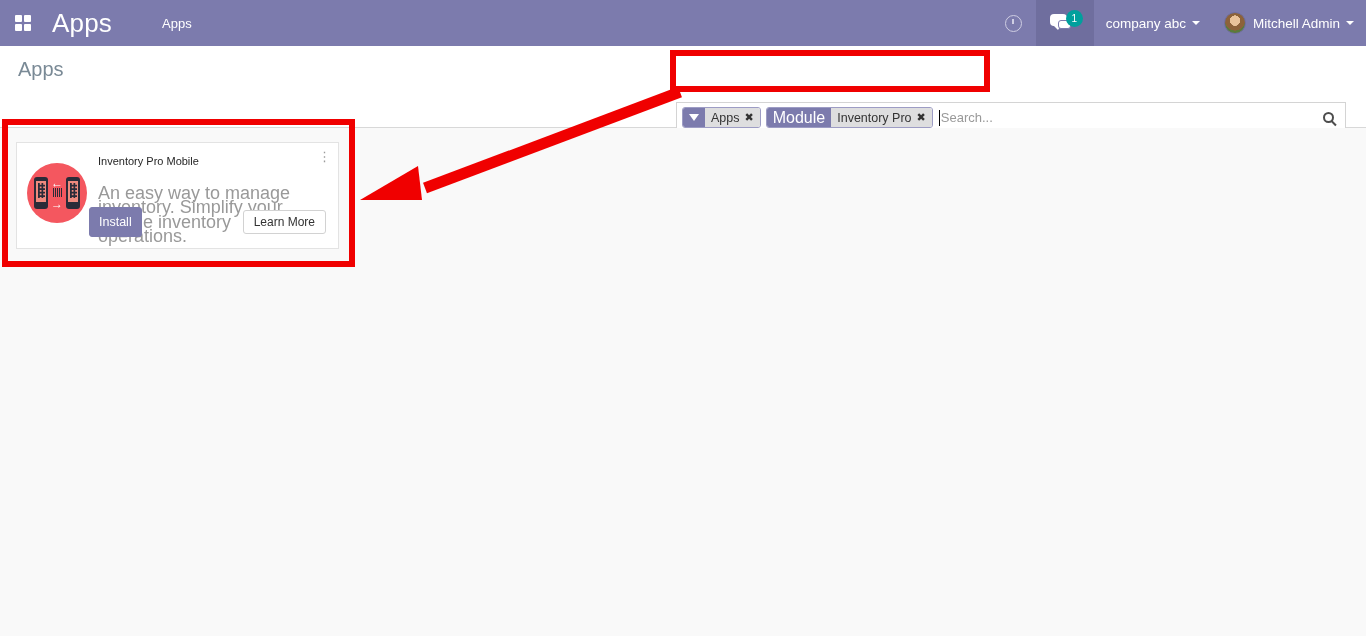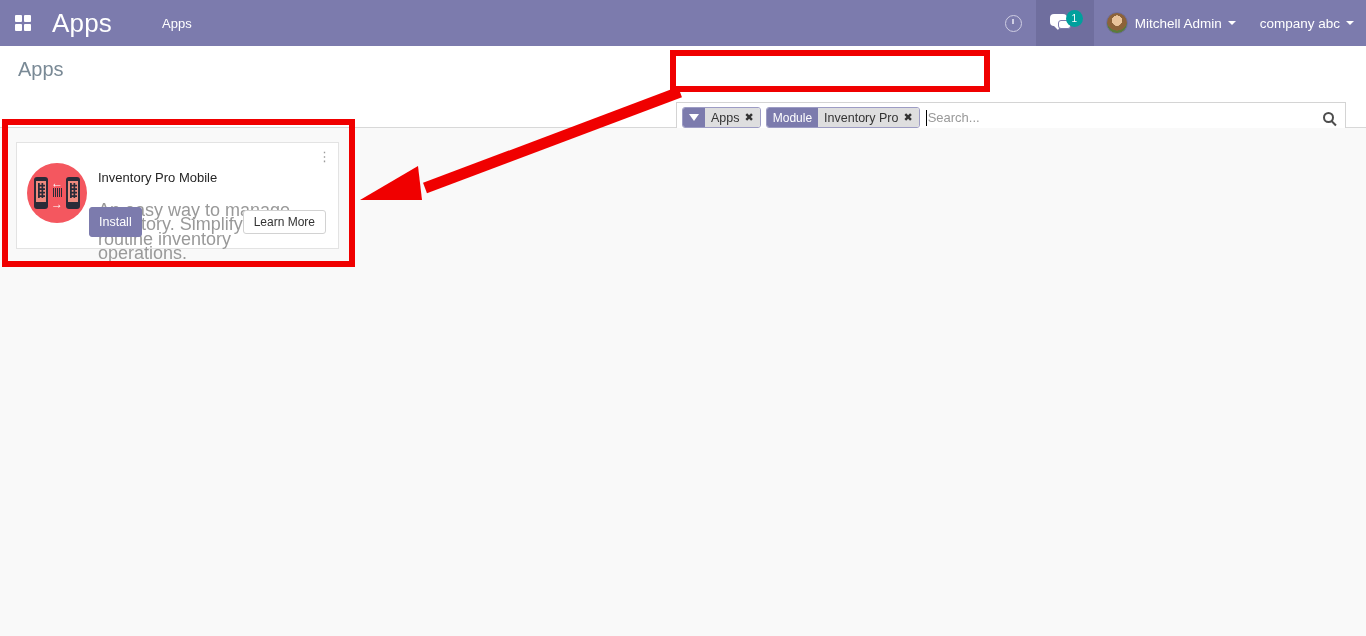--- a/index.html
+++ b/index.html
@@ -101,21 +101,21 @@
     display: flex; align-items: center;
   }
   .facet {
     display: flex; align-items: stretch; height: 21px;
     margin-left: 5px; border-radius: 3px; overflow: hidden;
     font-size: 12.5px; border: 1px solid #9d9cc4;
   }
   .facet-head {
     background: #7c7bad; color: #ffffff;
     display: flex; align-items: center; padding: 0 6px;
-    font-size: 12px;
+    font-size: 16px;
   }
   .facet-val {
     background: #dededf; color: #333333;
     display: flex; align-items: center; gap: 5px; padding: 0 6px;
   }
   .facet-x { font-size: 11px; color: #333; cursor: pointer; line-height: 1; }
   .funnel {
     width: 0; height: 0;
     border-left: 5px solid transparent; border-right: 5px solid transparent;
     border-top: 7px solid #ffffff; position: relative;
@@ -228,21 +228,21 @@
     position: absolute; left: 26px; top: 25px; width: 9px; height: 9px;
     background: repeating-linear-gradient(90deg,#2b2b38 0 1px,#f4575f 1px 2px);
   }
   .arrow-l, .arrow-r {
     position: absolute; left: 24px; color: #ffffff; font-size: 12px; line-height: 1;
   }
   .arrow-l { top: 14px; }
   .arrow-r { top: 35px; }
   .card-body { flex: 1; padding-left: 9px; position: relative; }
   .card-title {
-    font-size: 13px; color: #262626; line-height: 16px; margin-top: 18px;
+    font-size: 11px; color: #262626; line-height: 16px; margin-top: 1px;
     padding-right: 18px;
   }
   .card-desc {
     font-size: 18px; color: #999999; line-height: 14.3px; margin-top: 17px;
     width: 200px;
   }
   .card-actions {
     position: absolute; left: 0; right: 2px; bottom: 2px;
     display: flex; align-items: center; justify-content: space-between;
   }
@@ -287,26 +287,26 @@
       <span class="clock-ic"></span>
     </div>
     <div class="nav-icon-btn active">
       <span class="chat-wrap">
         <span class="bubble-big"></span>
         <span class="bubble-small"></span>
         <span class="chat-badge">1</span>
       </span>
     </div>
     <div class="nav-text-btn">
+      <span>company abc</span>
+      <span class="caret"></span>
+    </div>
+    <div class="nav-text-btn">
       <span class="avatar"></span>
       <span>Mitchell Admin</span>
-      <span class="caret"></span>
-    </div>
-    <div class="nav-text-btn">
-      <span>company abc</span>
       <span class="caret"></span>
     </div>
   </div>
 </div>
 
 <div class="control-panel">
   <div class="page-title">Apps</div>
 
   <div class="searchview">
     <div class="facet">

